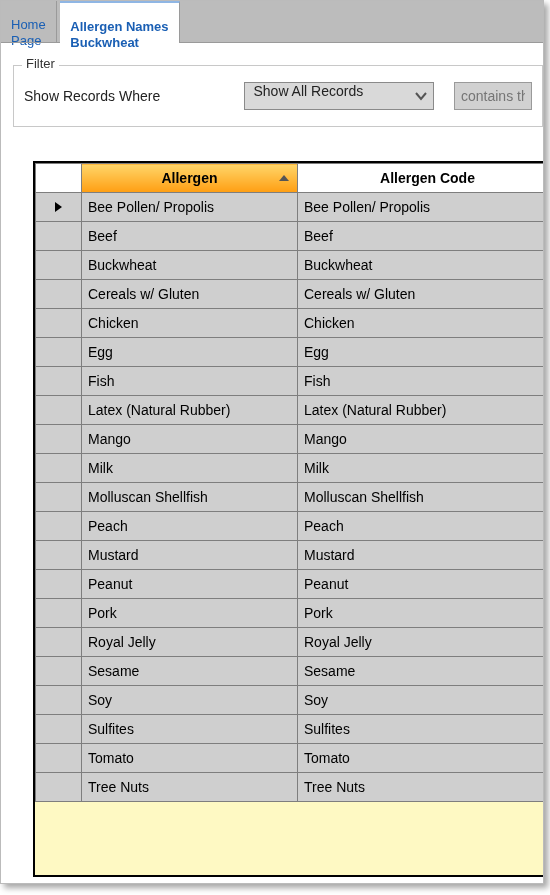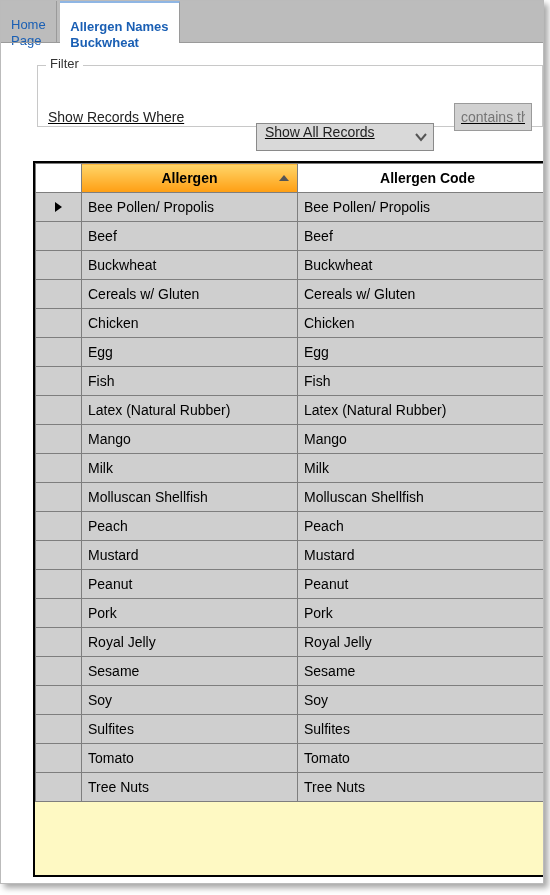--- a/index.html
+++ b/index.html
@@ -45,39 +45,37 @@
   }
   .tab.inactive { background:#bcbcbc; }
   .tab.active {
     background:#fff;
     border-top:2px solid #8fb6e4;
     font-weight:bold;
     position:relative;
     z-index:2;
   }
   .filter-area{
-    padding: 22px 0 16px 36px;
-    text-decoration: underline;
+    padding: 22px 0 16px 12px;
   }
   .fieldset{
     position:relative;
     border:1px solid #c8c8c8;
     padding: 16px 10px 14px 10px;
     height: 62px;
   }
   .fieldset .legend{
     position:absolute; top:-10px; left:8px; background:#fff; padding:0 4px;
     font-size:13px; color:#333;
   }
   .filter-row{ display:flex; align-items:center; gap:12px; }
   .filter-label{ width: 220px; font-size:14px; color:#222; }
   .select-wrap{
     position:relative;
     width: 200px;
-    margin-top: 41px;
   }
   .select{
     width:100%;
     height:28px;
     background:#d9d9d9;
     border:1px solid #8a8a8a;
     padding: 0 28px 0 8px;
     font-size:14px;
     color:#222;
     cursor:pointer;

